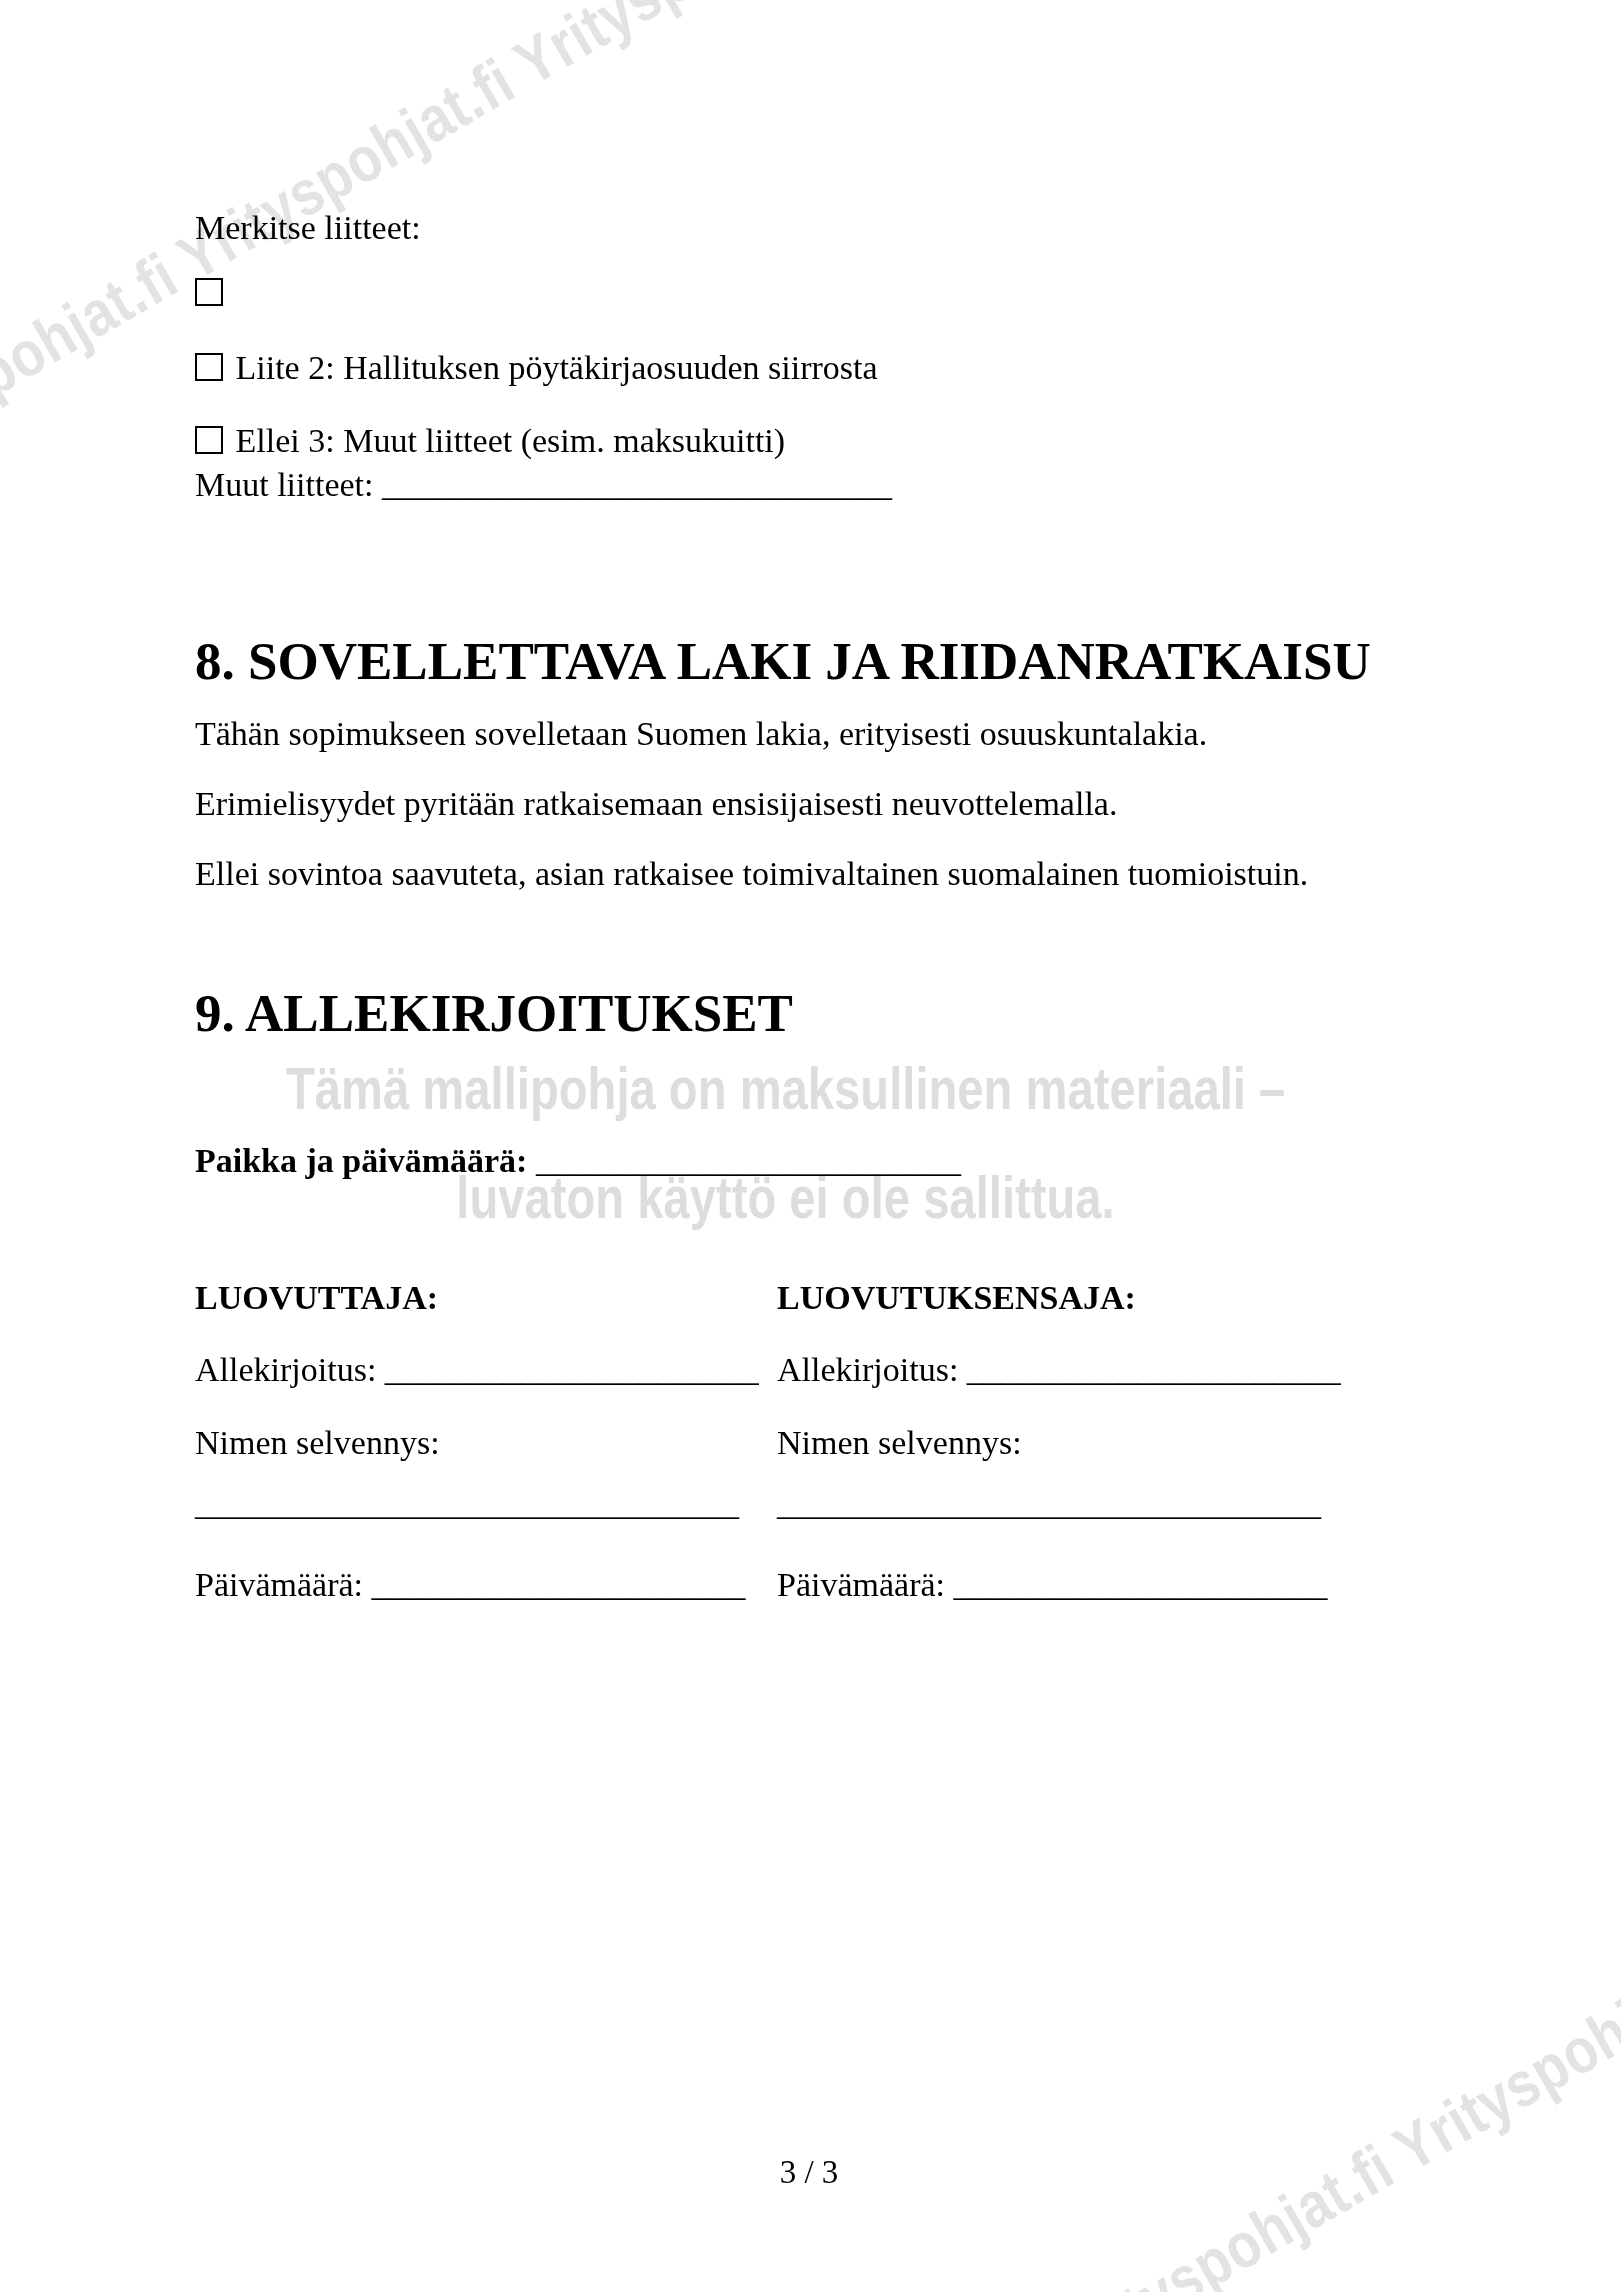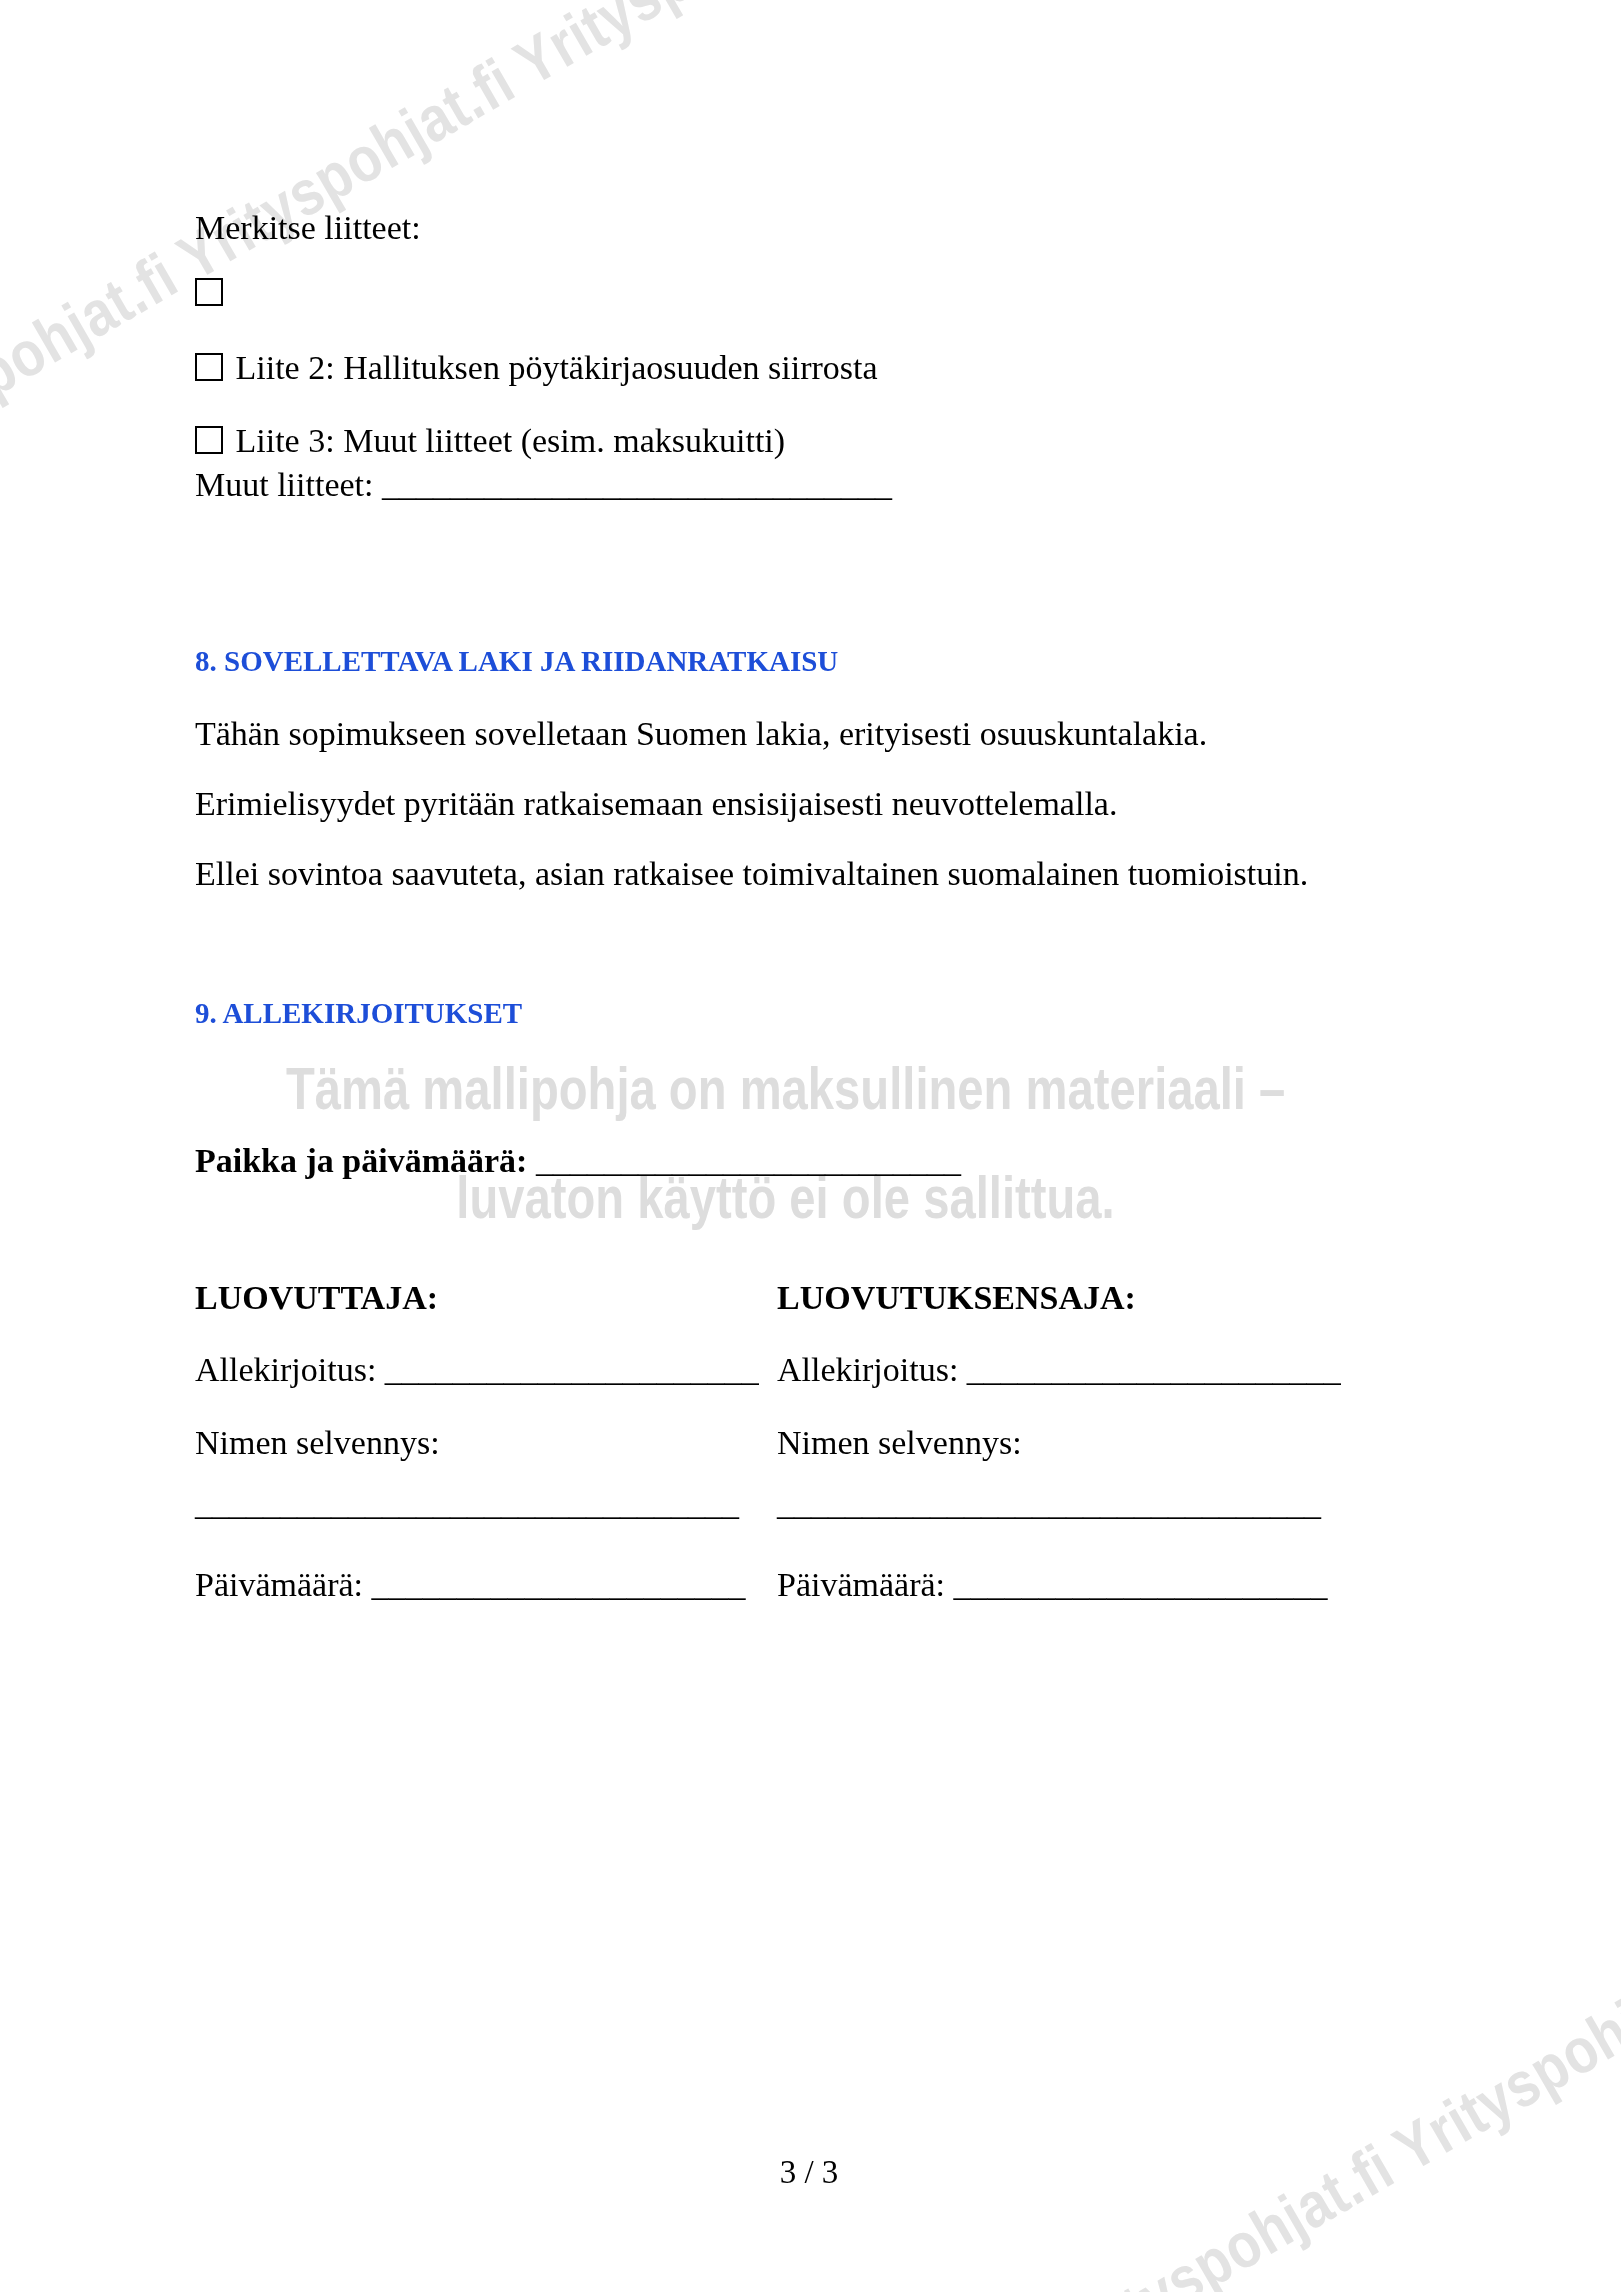--- a/index.html
+++ b/index.html
@@ -49,24 +49,24 @@
     left: 195px;
     z-index: 1;
     font-size: 34px;
     line-height: 43px;
     white-space: nowrap;
   }
   .heading {
     position: absolute;
     left: 195px;
     z-index: 1;
-    font-size: 29px;
+    font-size: 53px;
     line-height: 47px;
     font-weight: bold;
-    color: #1d4ed8;
+    color: #000000;
     white-space: nowrap;
   }
   .bold { font-weight: bold; }
   .checkbox {
     display: inline-block;
     width: 24px;
     height: 24px;
     border: 2.7px solid #000000;
     margin-right: 12.5px;
     vertical-align: -1.8px;
@@ -96,21 +96,21 @@
 
   <div class="line" style="top:206px">Merkitse liitteet:</div>
 
   <div class="line" style="top:271px">
     <span class="checkbox"></span>
   </div>
   <div class="line" style="top:346px">
     <span class="checkbox"></span><span>Liite 2: Hallituksen pöytäkirjaosuuden siirrosta</span>
   </div>
   <div class="line" style="top:419px">
-    <span class="checkbox"></span><span>Liite 3: Muut liitteet (esim. maksukuitti)</span>
+    <span class="checkbox"></span><span>Ellei 3: Muut liitteet (esim. maksukuitti)</span>
   </div>
 
   <div class="line" style="top:463px">
     <span>Muut liitteet:</span>
     <span class="blank">______________________________</span>
   </div>
 
   <div class="heading" style="top:638px">8. SOVELLETTAVA LAKI JA RIIDANRATKAISU</div>
   <div class="line" style="top:712px">Tähän sopimukseen sovelletaan Suomen lakia, erityisesti osuuskuntalakia.</div>
   <div class="line" style="top:782px">Erimielisyydet pyritään ratkaisemaan ensisijaisesti neuvottelemalla.</div>

